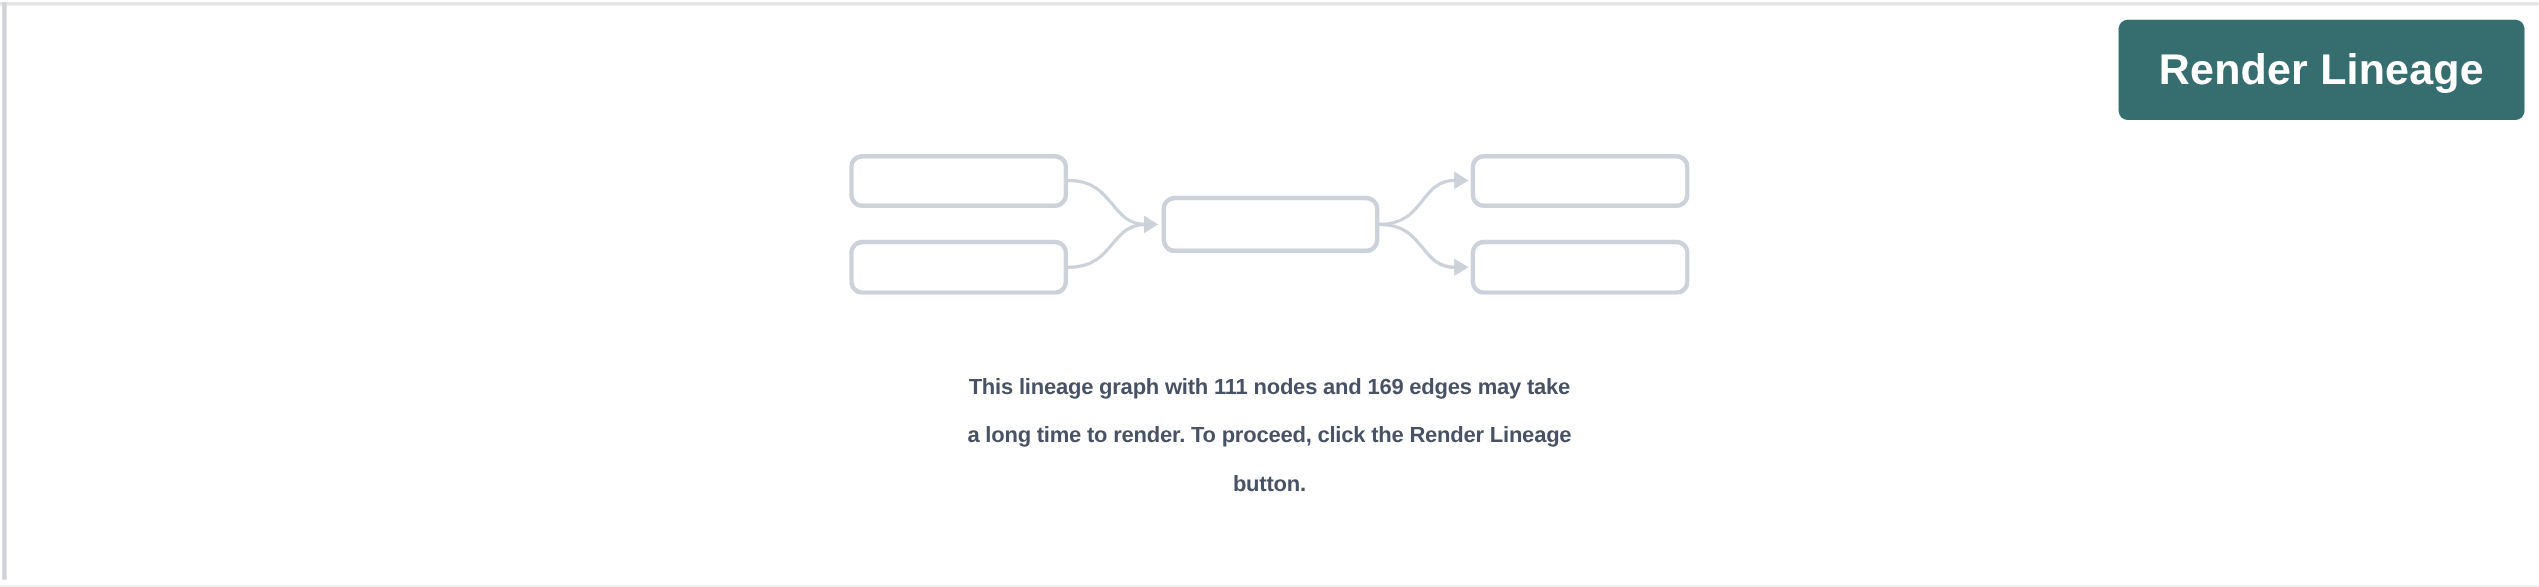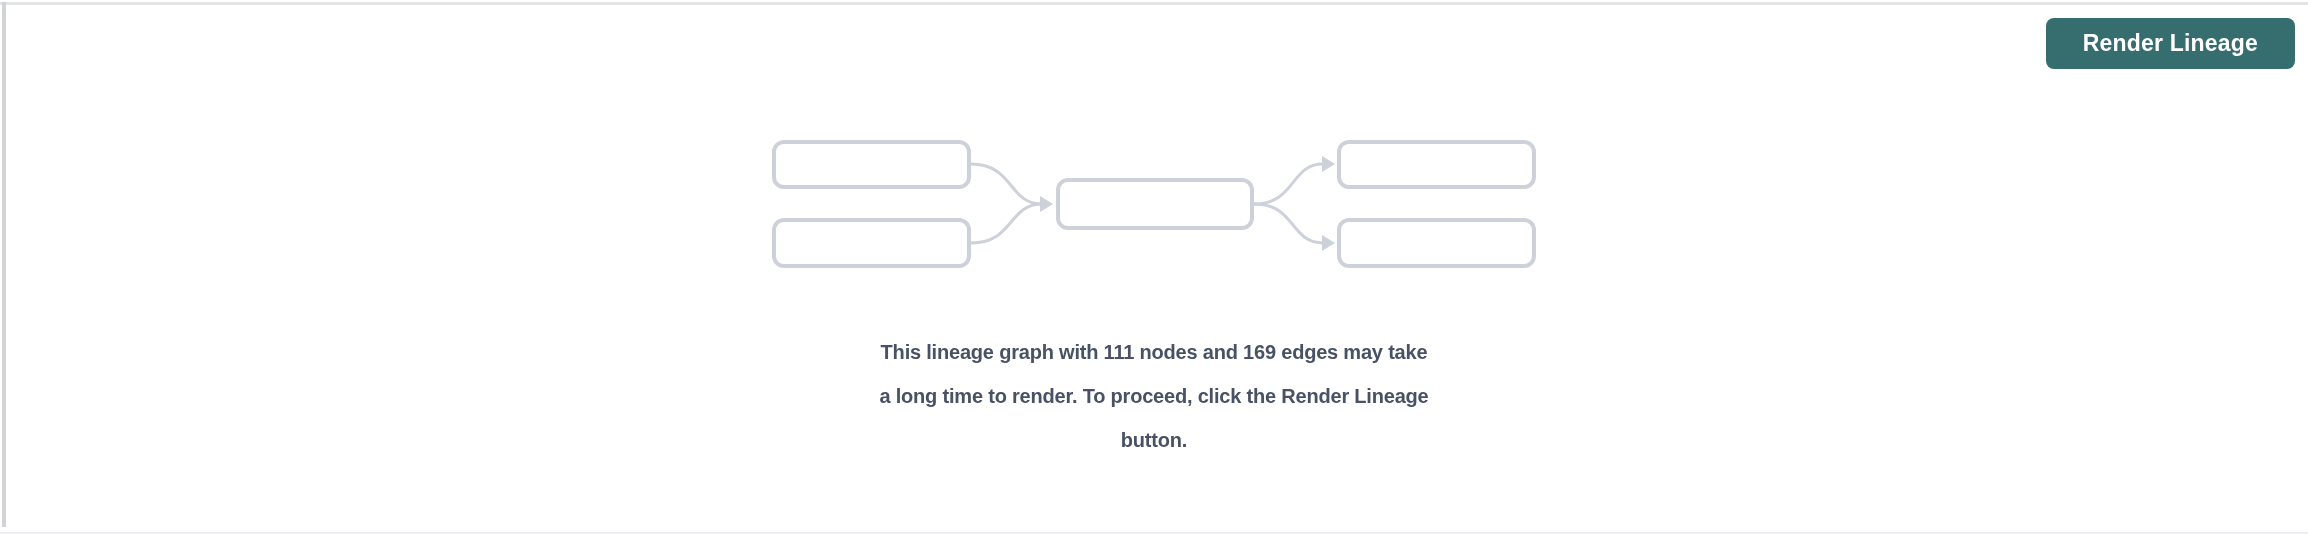--- a/index.html
+++ b/index.html
@@ -32,28 +32,28 @@
   .bottom-divider {
     position: absolute;
     bottom: 0; left: 0; right: 0;
     height: 2px;
     background: #eeeef0;
   }
   .render-button {
     position: absolute;
     top: 18px;
     right: 13px;
-    height: 51px;
+    height: 91px;
     padding: 0 37px;
     display: flex;
     align-items: center;
     justify-content: center;
     background: #366d6f;
     color: #ffffff;
-    font-size: 23px;
+    font-size: 39px;
     font-weight: 700;
     font-family: "Liberation Sans", sans-serif;
     border: none;
     border-radius: 8px;
     cursor: pointer;
     letter-spacing: 0.2px;
   }
   .empty-state {
     position: absolute;
     top: 140px;

